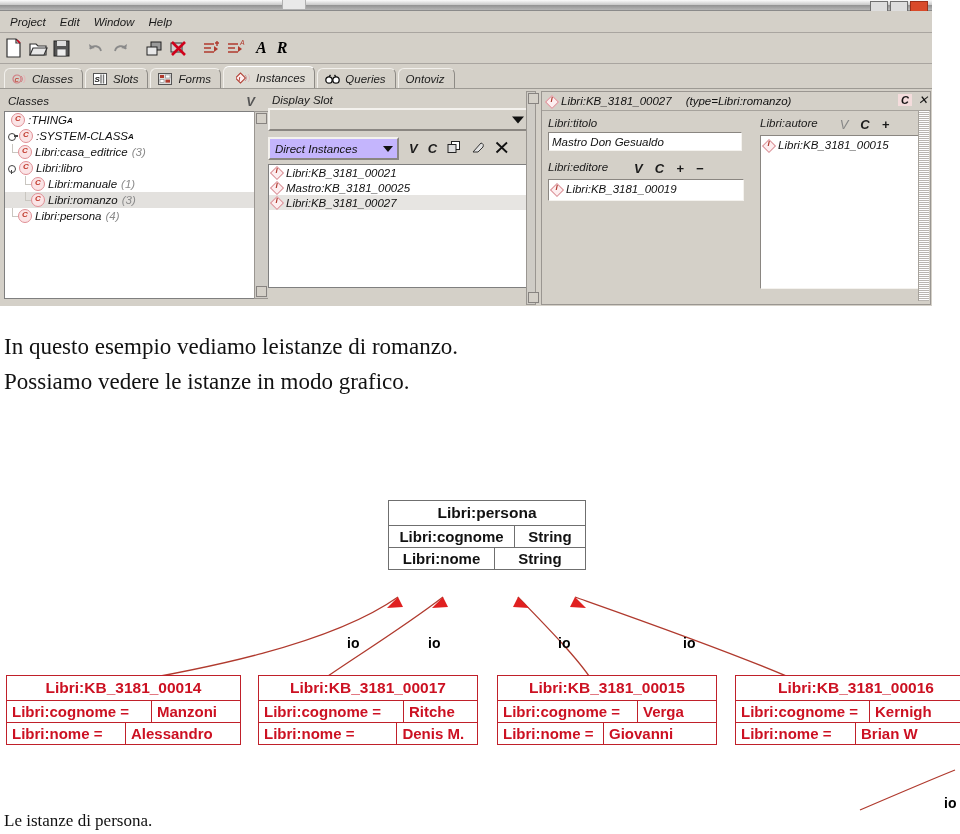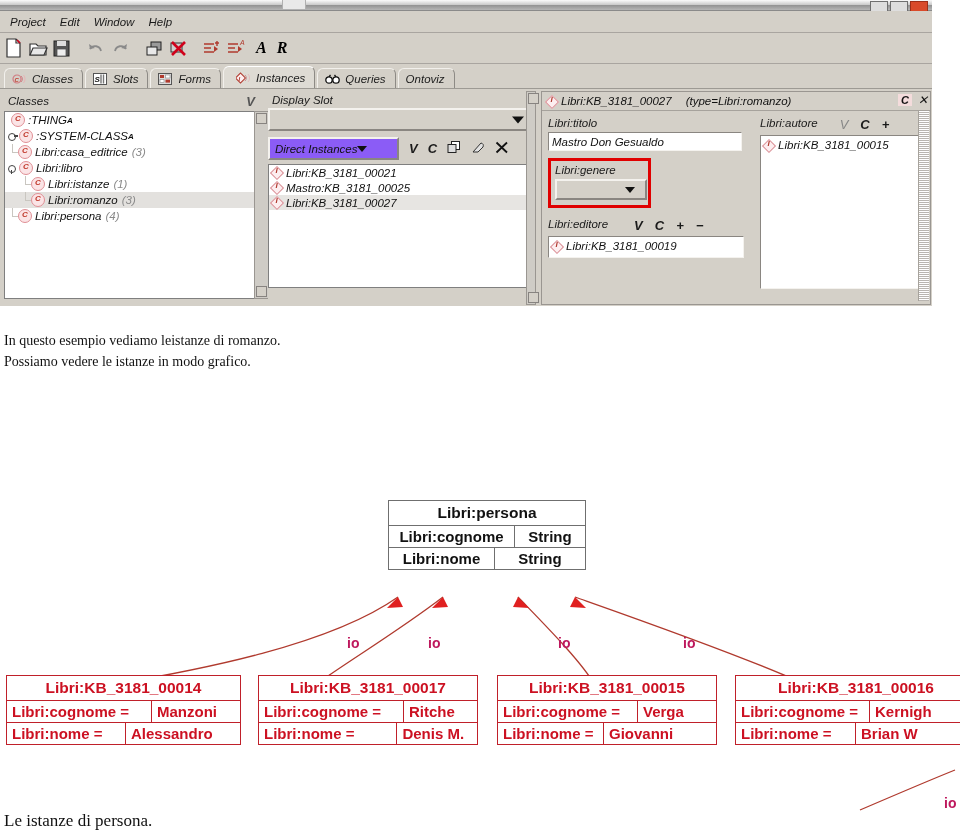--- a/index.html
+++ b/index.html
@@ -242,24 +242,24 @@
     border-left: 6px solid transparent;
     border-right: 6px solid transparent;
     border-top: 7px solid #111;
   }
   .di-bar {
     display: flex; align-items: center;
     margin-top: 6px; gap: 0;
   }
   .di-combo {
     width: 118px; height: 19px;
-    background: #8b5cf6;
+    background: #c4b5fd;
     border: 2px solid;
     border-color: #f4f2ee #8a8681 #8a8681 #f4f2ee;
-    display: flex; align-items: center; 
+    display: flex; align-items: center; justify-content: space-between;
     padding: 0 4px 0 5px;
     font-size: 11.5px; color: #111;
   }
   .di-combo .arrow {
     width: 0; height: 0;
     border-left: 5px solid transparent;
     border-right: 5px solid transparent;
     border-top: 6px solid #111;
   }
   .di-tools { display:flex; align-items:center; gap: 10px; margin-left: 10px; }
@@ -384,21 +384,21 @@
     font-size: 9px; color: #333;
   }
   .sliver .s-top { height: 10px; background: linear-gradient(#fbfbfb,#cdcdcd); }
   .sliver .s-t1 { padding: 4px 0 0 2px; font-size: 9.5px; }
   .sliver .s-t2 { padding: 14px 0 0 4px; font-size: 9.5px; }
 
   
   .para {
     position: absolute;
     font-family: "Liberation Serif", serif;
-    font-size: 14px;
+    font-size: 23px;
     color: #111;
     line-height: 1.5;
     white-space: nowrap;
   }
   .para-top { left: 4px; top: 330px; }
   .caption-bottom { left: 4px; top: 808px; font-size: 17px; }
 
   
   .diagram {
     position: absolute;
@@ -456,21 +456,21 @@
   .instbox .title-cell {
     flex: 1; text-align: center;
     padding: 3px 6px;
     font-size: 15.5px; font-weight: bold; color: #cc1122;
     white-space: nowrap;
   }
   .io-label {
     position: absolute;
     font-size: 14px;
     font-weight: bold;
-    color: #be185d;
+    color: #000000;
     font-family: "Liberation Sans", sans-serif;
   }
   .edge-svg { position: absolute; left: 0; top: 0; width: 960px; height: 340px; overflow: visible; }
 </style>
 </head>
 <body>
 
 <div class="page">
 
   <div class="screenshot">
@@ -654,21 +654,21 @@
               <span class="knob open"></span>
               <span class="cls-ico">C</span>
               <span>Libri:libro</span>
               <span class="cnt"></span>
             </div>
 
             <div class="tree-row">
               <span class="indent" style="width:13px"></span>
               <span class="elbow"></span>
               <span class="cls-ico">C</span>
-              <span>Libri:istanze</span>
+              <span>Libri:manuale</span>
               <span class="cnt">(1)</span>
             </div>
 
             <div class="tree-row sel">
               <span class="indent" style="width:13px"></span>
               <span class="elbow"></span>
               <span class="cls-ico">C</span>
               <span>Libri:romanzo</span>
               <span class="cnt">(3)</span>
             </div>
@@ -742,26 +742,20 @@
               <span class="xbox">✕</span>
             </span>
           </div>
           <div class="editor-body">
             <div class="ed-left">
               <div class="fld-label">Libri:titolo</div>
               <div class="txt-input">
                 <span>Mastro Don Gesualdo</span>
               </div>
 
-              <div class="redbox">
-                <div class="fld-label">Libri:genere</div>
-                <div class="small-combo">
-                  <span class="arrow"></span>
-                </div>
-              </div>
 
               <div style="margin-top:10px;">
                 <div class="slot-hdr">
                   <span>Libri:editore</span>
                   <span class="ops">
                     <span class="op">V</span>
                     <span class="op">C</span>
                     <span class="op">+</span>
                     <span class="op">−</span>
                   </span>

